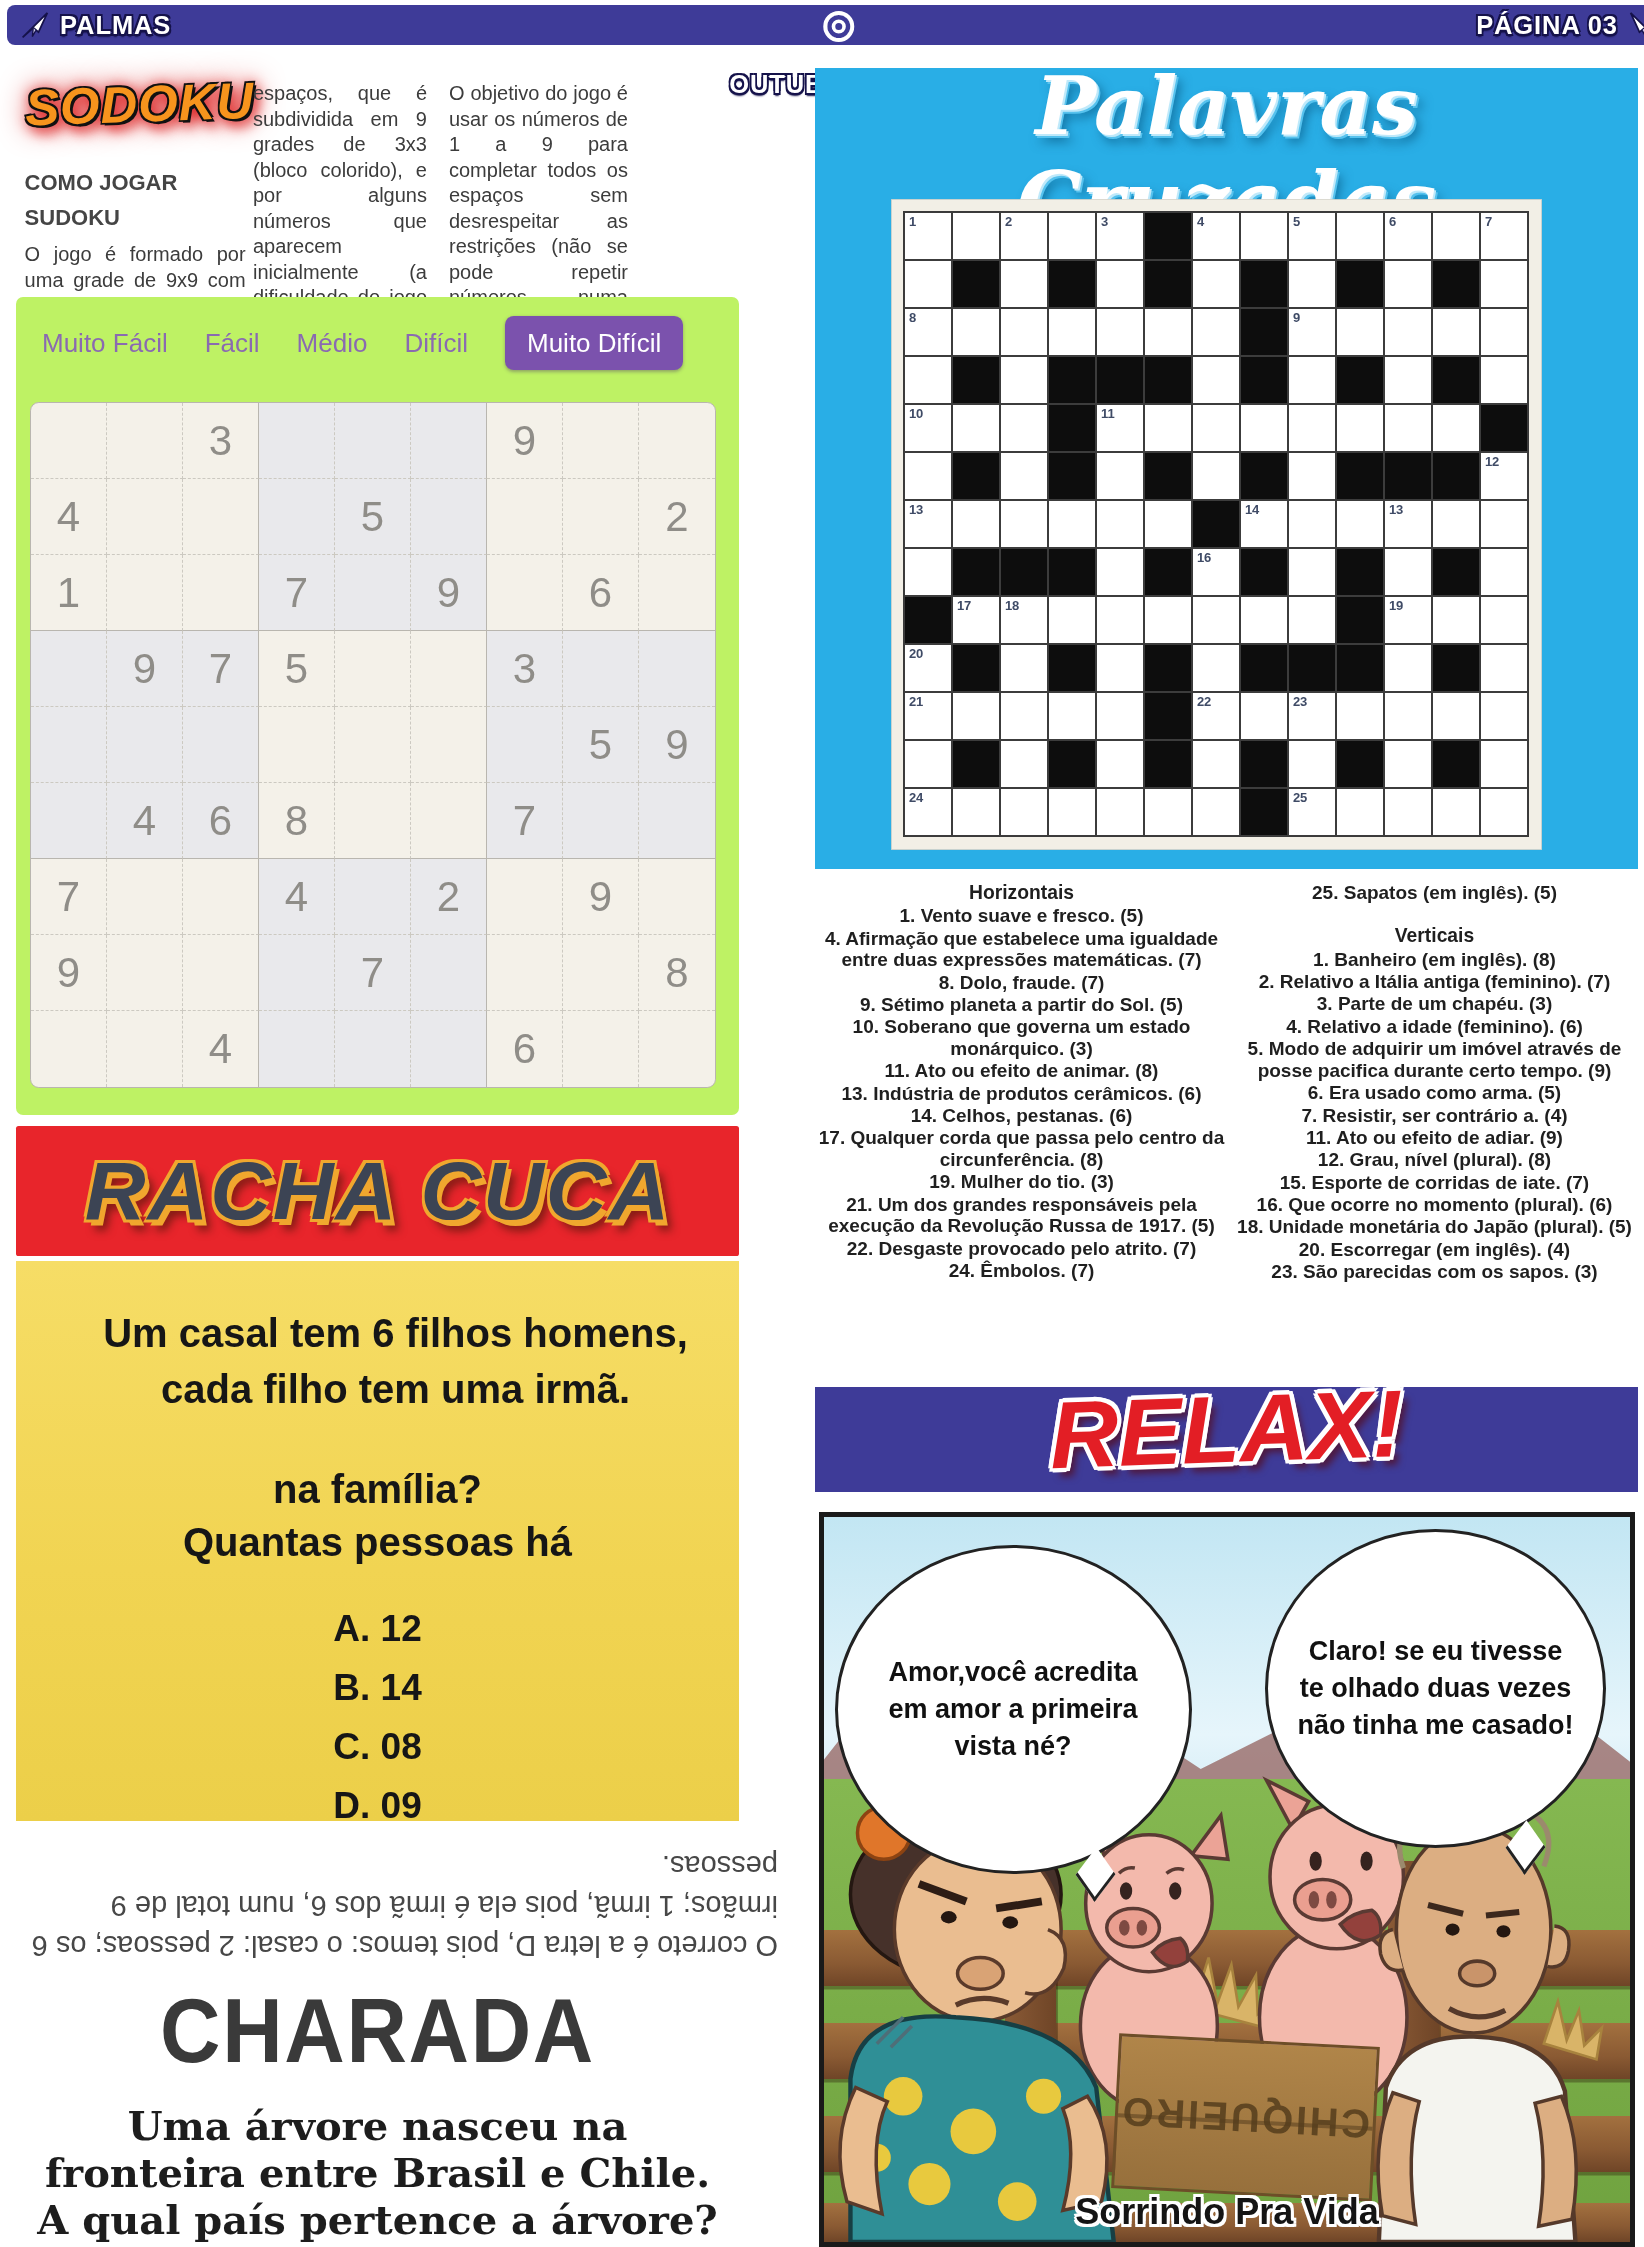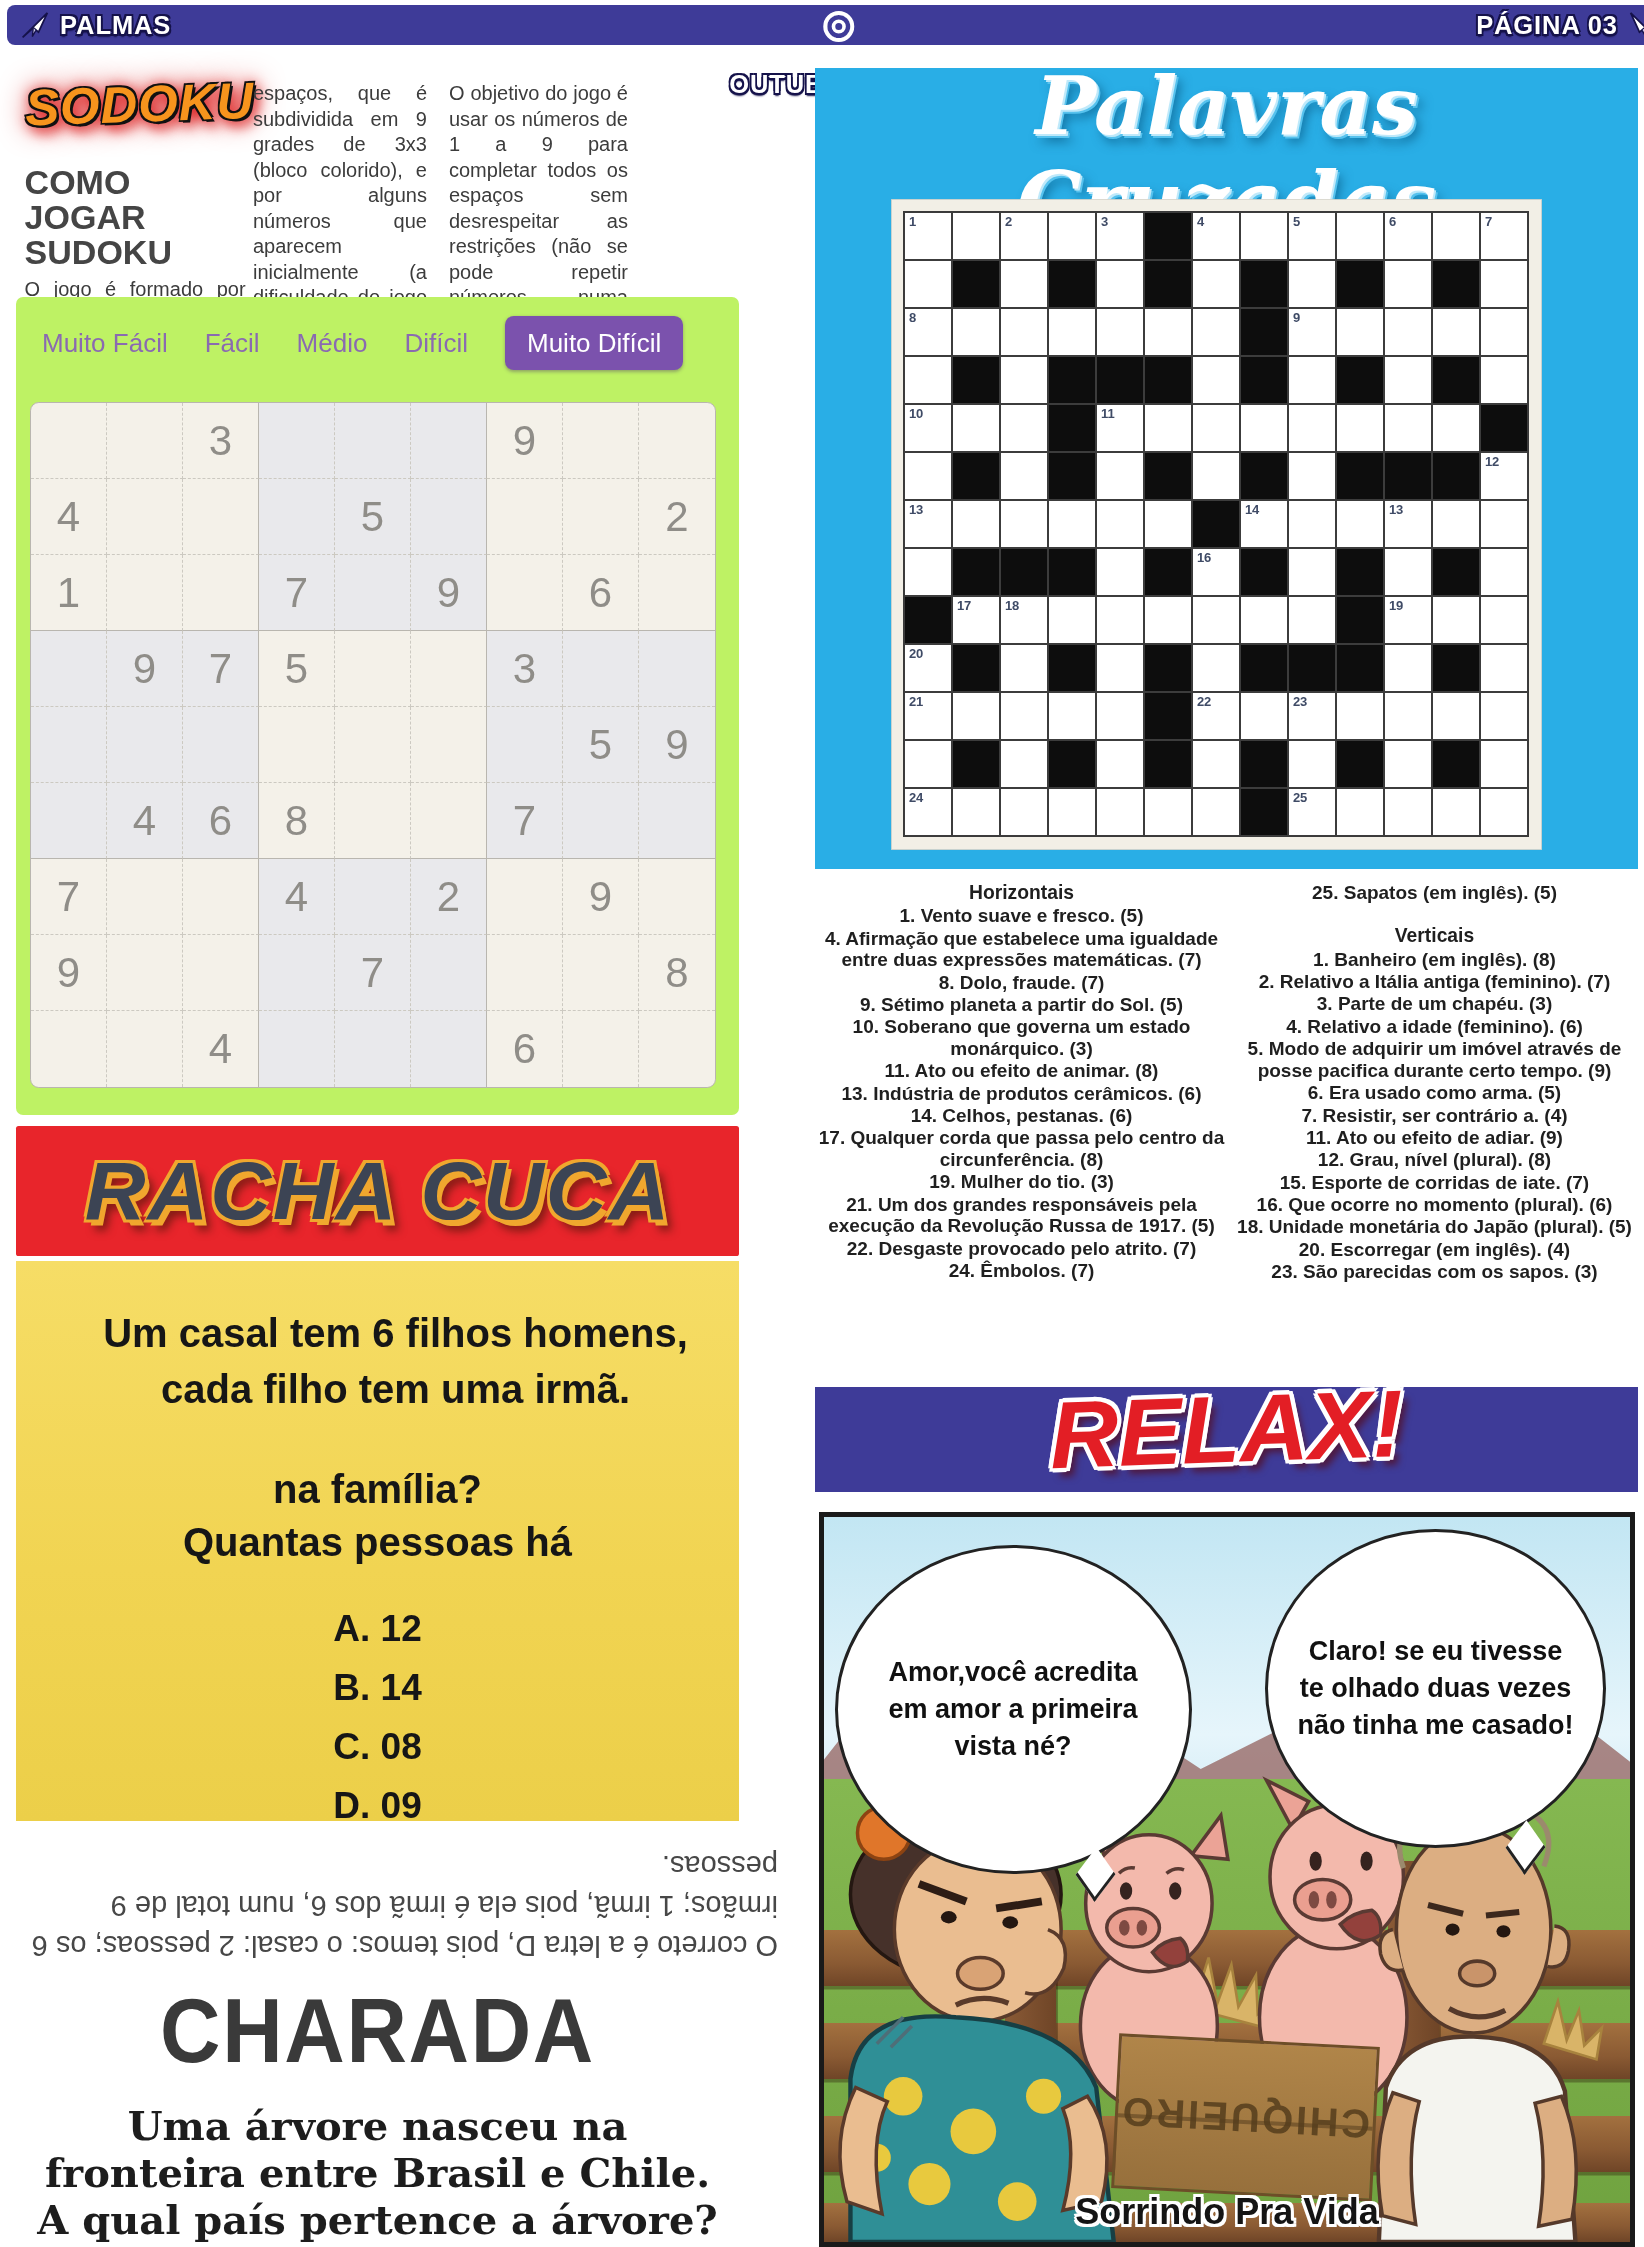--- a/index.html
+++ b/index.html
@@ -17,21 +17,21 @@
   .hdr-right{position:absolute;right:12.3px;top:5.3px;display:flex;gap:8.8px;align-items:center;}
   .plane{width:32px;height:30px;}
   .ring{width:23px;height:23px;border-radius:50%;border:4.4px solid #fff;box-shadow:inset 0 0 0 4.4px #3e3b98, inset 0 0 0 8px #fff;}
 
   
   .sodoku-logo{position:absolute;left:24.6px;top:75px;width:206px;text-align:center;
       font-size:51px;font-weight:bold;font-style:italic;letter-spacing:0.9px;color:#f7941d;
       transform:rotate(-2deg);
       text-shadow:2.6px 2.6px 0 #111,-1.8px -1.8px 0 #111,1.8px -1.8px 0 #111,-1.8px 1.8px 0 #111,0 0 14px #e02020,0 0 30px #cc0000,5.3px 7px 12.3px #e02020;}
   .howto{position:absolute;left:24.6px;top:165px;width:221px;color:#3f3f3f;}
-  .howto h2{margin:0 0 7px 0;font-size:34px;line-height:35px;color:#454545;}
+  .howto h2{margin:0 0 7px 0;font-size:22px;line-height:35px;color:#454545;}
   .ptext{font-size:20px;line-height:25.5px;color:#3c3c3c;text-align:justify;margin:0;}
   .col2{position:absolute;left:253px;top:81px;width:174px;}
   .col3{position:absolute;left:449px;top:81px;width:179px;}
 
   
   .sudoku-card{position:absolute;left:16px;top:297px;width:723px;height:818px;background:#bef264;border-radius:7px;}
   .tabs{position:absolute;left:26px;top:19.3px;display:flex;align-items:center;gap:37px;}
   .tab{font-size:26px;color:#8a6ab1;cursor:pointer;white-space:nowrap;}
   .tab.sel{background:#7b52ad;color:#fff;border-radius:8.8px;padding:11.4px 22px;box-shadow:0 1.8px 3.5px rgba(60,30,100,.35);}
   .sgrid{position:absolute;left:14px;top:105px;display:grid;grid-template-columns:repeat(9,76px);grid-auto-rows:76px;

